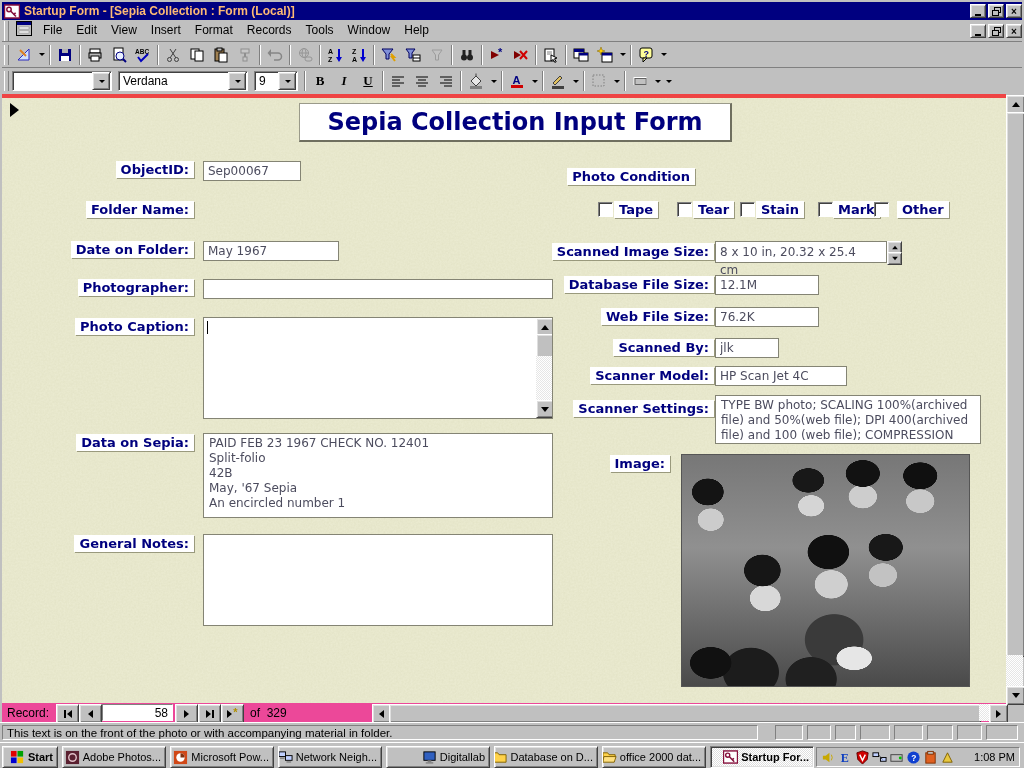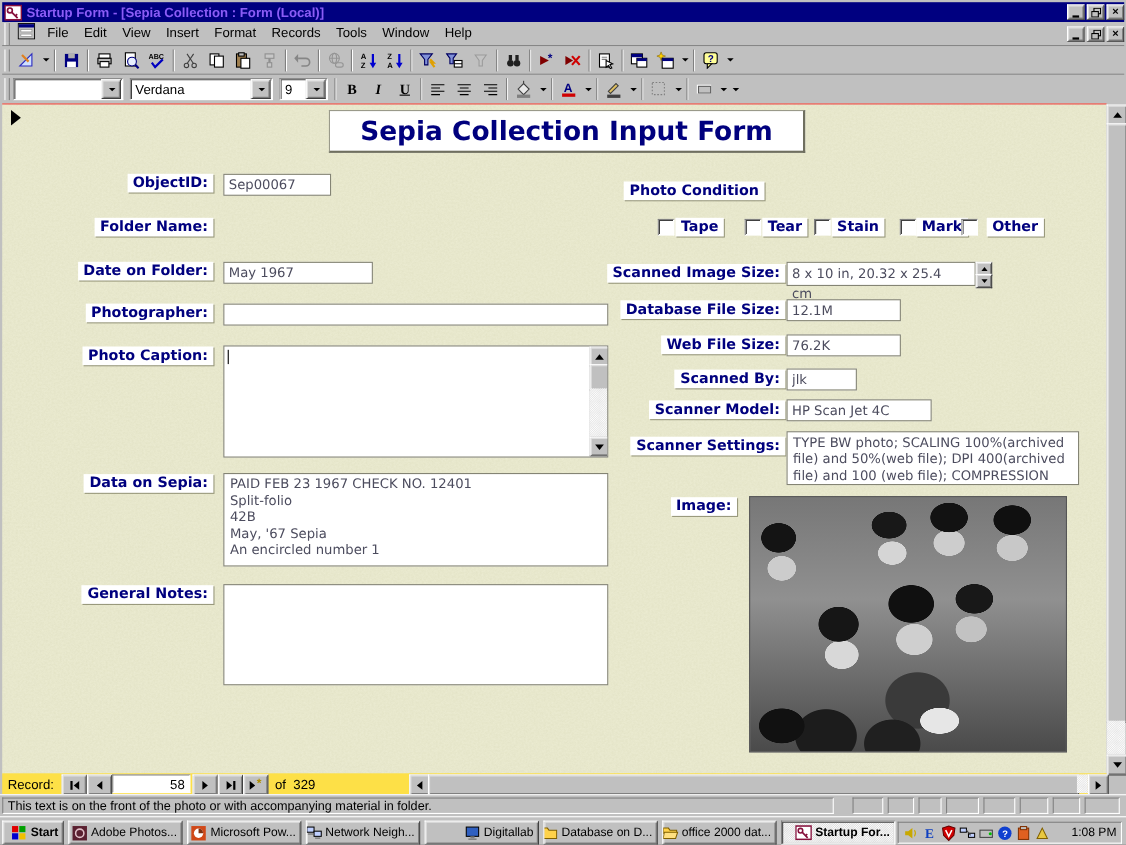--- a/index.html
+++ b/index.html
@@ -6,21 +6,21 @@
   .screen{position:relative;width:1024px;height:768px;background:#c0c0c0;overflow:hidden;
           font-family:"Liberation Sans",sans-serif;-webkit-font-smoothing:none;}
   .out{border:1px solid;border-color:#fff #404040 #404040 #fff;
        box-shadow:inset 1px 1px 0 #dfdfdf,inset -1px -1px 0 #808080;background:#c0c0c0;}
   .in{border:1px solid;border-color:#808080 #fff #fff #808080;
       box-shadow:inset 1px 1px 0 #404040,inset -1px -1px 0 #dfdfdf;background:#c0c0c0;}
   .sunk{border:1px solid;border-color:#808080 #fff #fff #808080;}
   .abs{position:absolute;}
   
   .titlebar{position:absolute;left:2px;top:2px;width:1020px;height:18px;background:#000080;
-            color:#8b5cf6;display:flex;align-items:center;gap:4px;padding:0 2px;box-sizing:border-box;}
+            color:#fdba74;display:flex;align-items:center;gap:4px;padding:0 2px;box-sizing:border-box;}
   .titlebar .ttl{font-size:12px;font-weight:bold;white-space:nowrap;}
   .winbtns{position:absolute;right:2px;top:2px;display:flex;gap:0;}
   .wbtn{width:16px;height:14px;display:flex;align-items:center;justify-content:center;
         font-size:10px;font-weight:bold;color:#000;margin-left:2px;box-sizing:border-box;}
   .minglyph{width:6px;height:2px;background:#000;margin-top:7px;}
   
   .menubar{position:absolute;left:2px;top:21px;width:1020px;height:21px;background:#c0c0c0;
            display:flex;align-items:flex-start;border-bottom:1px solid #808080;box-sizing:border-box;}
   .menu-item{font-size:12px;color:#000;padding:2px 7px;cursor:default;}
   
@@ -34,21 +34,21 @@
   .dar{width:0;height:0;border-left:3px solid transparent;border-right:3px solid transparent;
        border-top:3px solid #000;margin-left:1px;}
   .ddbtn{width:11px;height:22px;display:flex;align-items:center;justify-content:center;flex:none;}
   .combo{height:20px;background:#fff;border:1px solid;border-color:#808080 #fff #fff #808080;
          box-shadow:inset 1px 1px 0 #404040;display:flex;align-items:center;justify-content:space-between;
          font-size:12px;padding-left:4px;box-sizing:border-box;flex:none;}
   .combo .cbtn{width:16px;height:16px;margin-right:1px;display:flex;align-items:center;justify-content:center;}
   .fmt-letter{font-family:"Liberation Serif",serif;font-weight:bold;font-size:13px;}
   
   .form-area{position:absolute;left:2px;top:94px;width:1004px;height:609px;background:#e3e3c6;
-             border-top:1px solid #ef4444;overflow:hidden;}
+             border-top:4px solid #ef4444;overflow:hidden;}
   .texture{position:absolute;left:0;top:0;width:100%;height:100%;opacity:.55;}
   .ftitle{position:absolute;left:297px;top:5px;width:430px;height:36px;background:#fff;
           border:1px solid #9a9a8a;border-right:2px solid #6f6f5f;border-bottom:2px solid #6f6f5f;
           display:flex;align-items:center;justify-content:center;
           font-family:"DejaVu Sans",sans-serif;font-size:24px;font-weight:bold;color:#00007e;}
   .chip{position:absolute;background:#fff;color:#00007e;font-family:"DejaVu Sans",sans-serif;
         font-size:13px;font-weight:bold;padding:1px 5px;white-space:nowrap;
         box-shadow:1px 1px 0 rgba(90,90,60,.55);}
   .fld{position:absolute;background:#fff;border:1px solid #848474;box-sizing:border-box;
        font-family:"DejaVu Sans",sans-serif;font-size:12px;color:#4c4c5e;padding:1px 4px;margin:0;}
@@ -65,21 +65,21 @@
   .checker{background-color:#e6e6e6;background-image:
      linear-gradient(45deg,#fff 25%,transparent 25%,transparent 75%,#fff 75%),
      linear-gradient(45deg,#fff 25%,transparent 25%,transparent 75%,#fff 75%);
      background-size:2px 2px;background-position:0 0,1px 1px;}
   .tri{width:0;height:0;}
   .tri-up{border-left:4px solid transparent;border-right:4px solid transparent;border-bottom:5px solid #000;}
   .tri-dn{border-left:4px solid transparent;border-right:4px solid transparent;border-top:5px solid #000;}
   .tri-lf{border-top:4px solid transparent;border-bottom:4px solid transparent;border-right:5px solid #000;}
   .tri-rt{border-top:4px solid transparent;border-bottom:4px solid transparent;border-left:5px solid #000;}
   
-  .recbar{position:absolute;left:2px;top:703px;width:1004px;height:19px;background:#fde047;
+  .recbar{position:absolute;left:2px;top:703px;width:1004px;height:19px;background:#ec4899;
           display:block;font-size:12px;}
   .recbtn{position:absolute;top:1px;width:21px;height:17px;display:flex;align-items:center;
           justify-content:center;gap:1px;font-size:8px;color:#000;}
   .recbar .lbl{position:absolute;left:5px;top:3px;font-size:12px;color:#000;}
   
   .statusbar{position:absolute;left:0px;top:722px;width:1024px;height:20px;background:#c0c0c0;
              border-top:1px solid #fff;box-sizing:border-box;}
   .spanel{position:absolute;top:2px;height:15px;box-sizing:border-box;font-size:11.5px;color:#000;
           padding:1px 4px;white-space:nowrap;overflow:hidden;}
   

